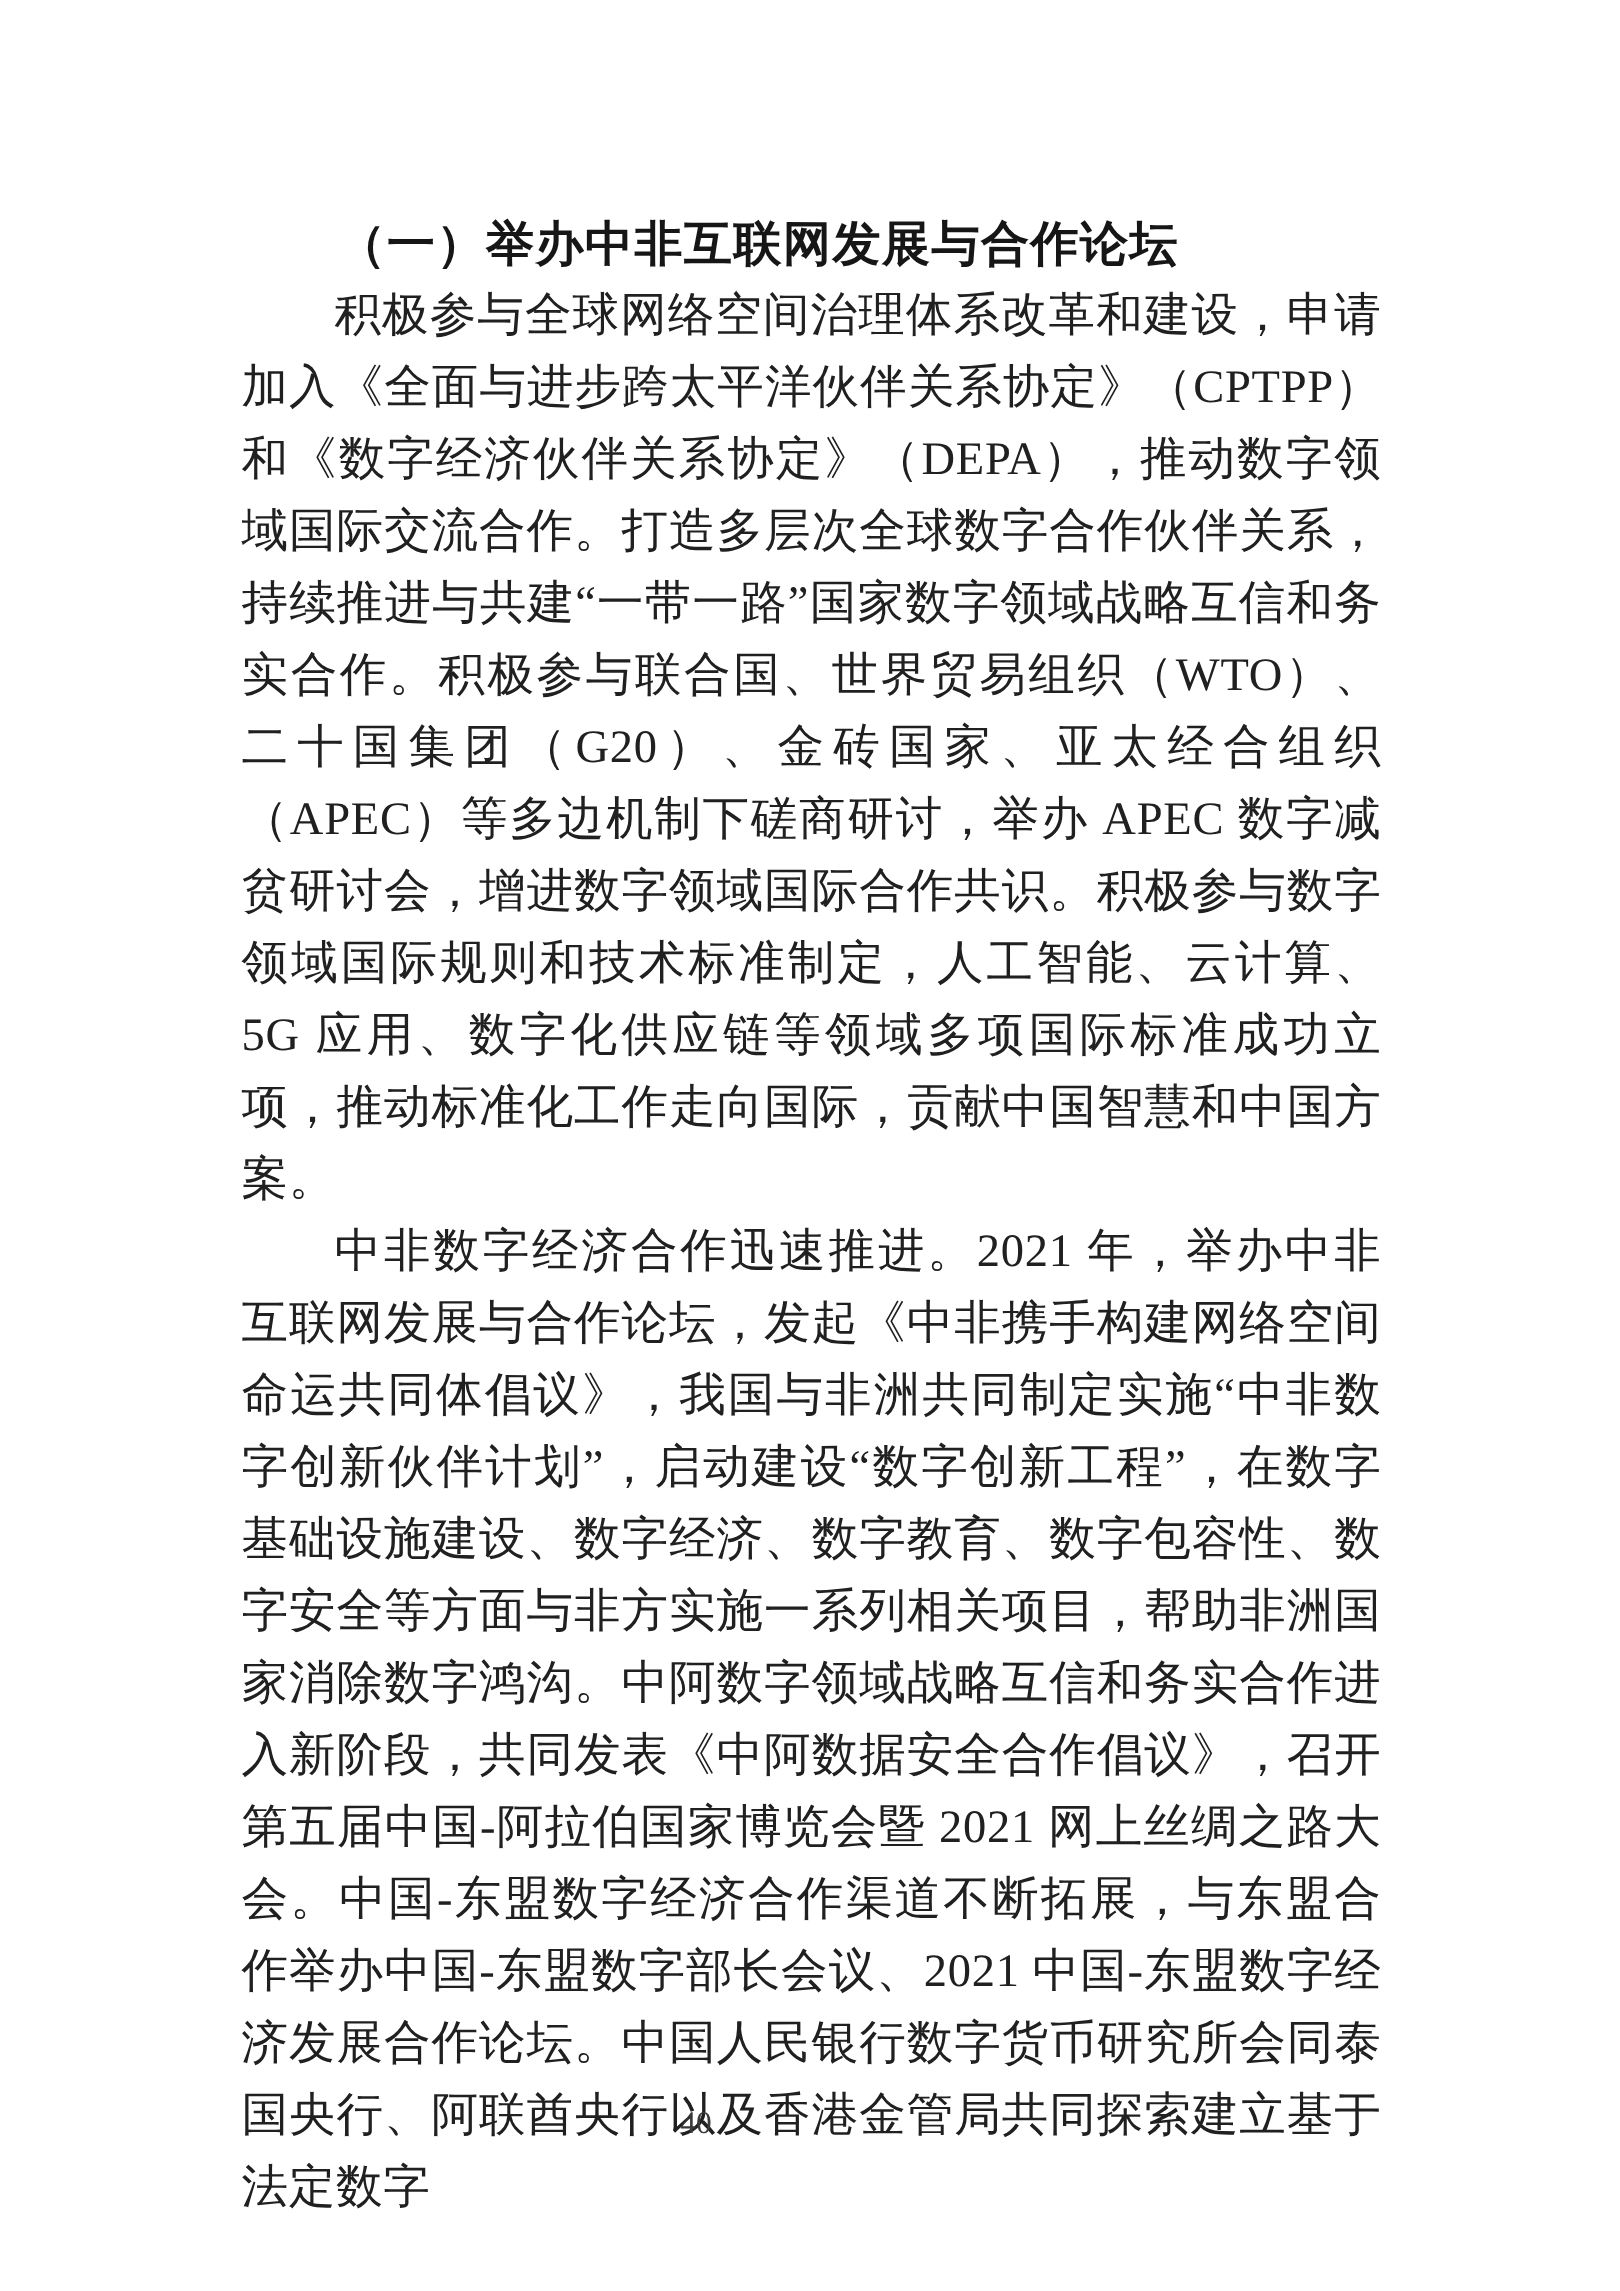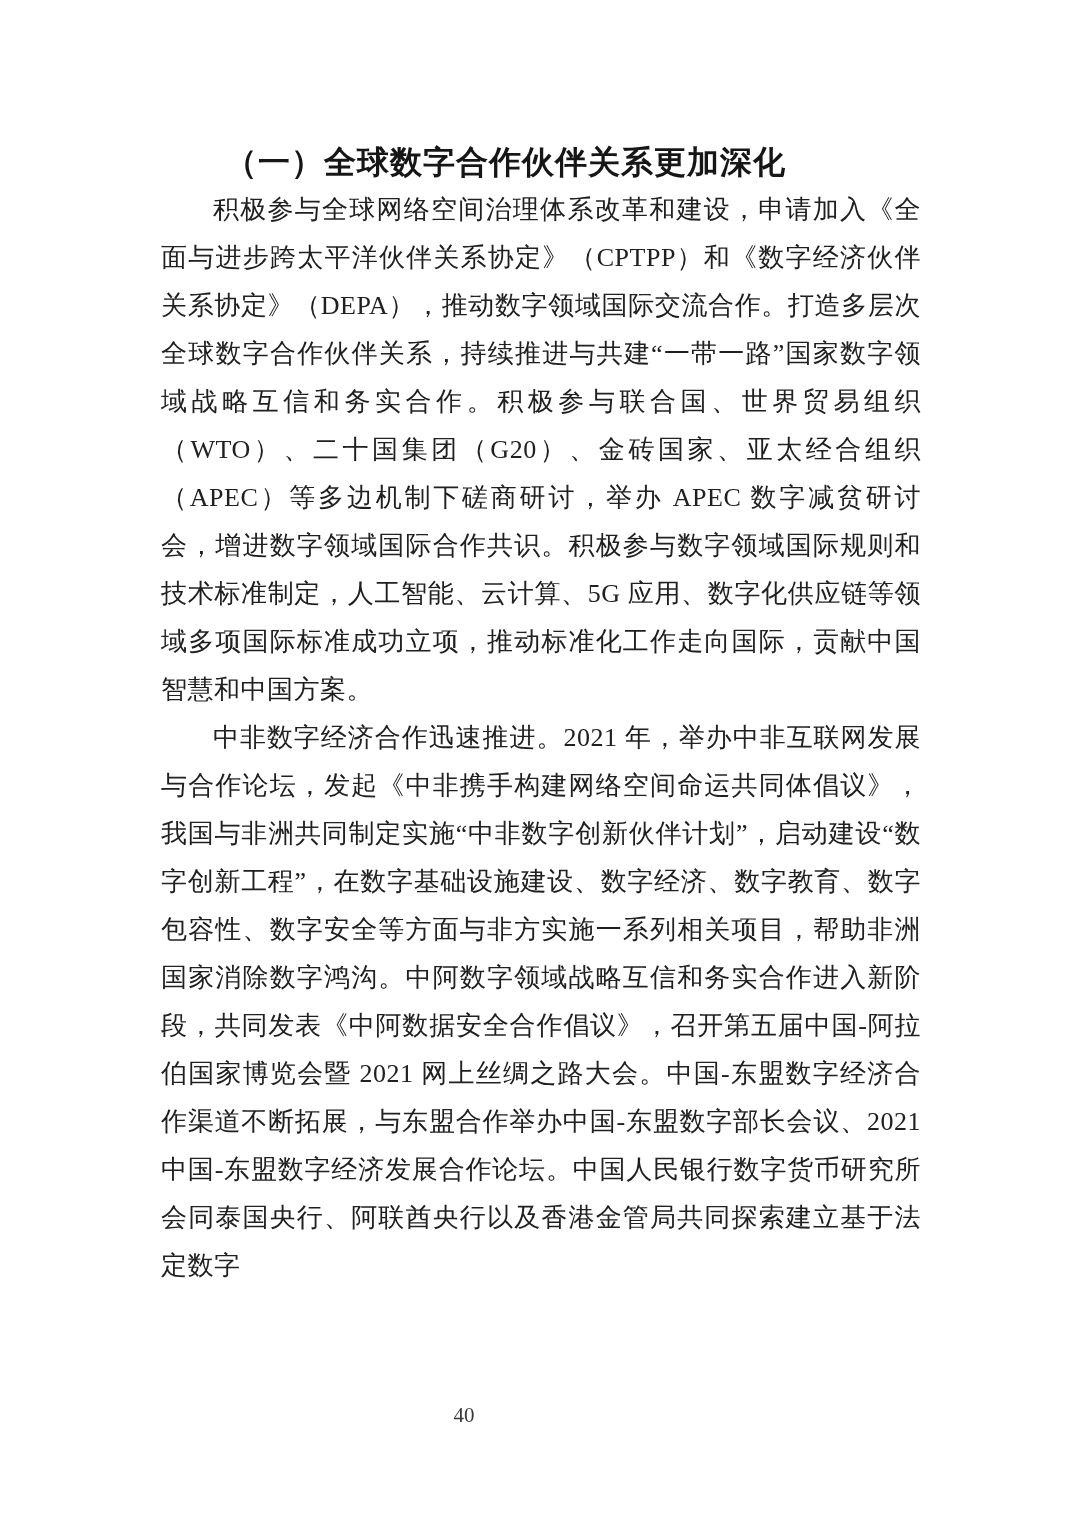--- a/index.html
+++ b/index.html
@@ -32,21 +32,21 @@
   .section-heading {
     font-size: 32px;
     line-height: 48px;
     font-weight: bold;
     text-indent: 2em;
     margin: 0;
     letter-spacing: 1px;
     color: #161616;
   }
   .body-paragraph {
-    font-size: 26px;
+    font-size: 31px;
     line-height: 48px;
     margin: 0;
     text-indent: 2em;
     text-align: justify;
     text-justify: inter-character;
     letter-spacing: 0.5px;
     color: #202020;
   }
   .page-number {
     position: absolute;
@@ -56,18 +56,18 @@
     text-align: center;
     font-size: 21px;
     color: #3a3a3a;
   }
 </style>
 </head>
 <body>
 
 <div class="page">
   <div class="content">
-    <h2 class="section-heading">（一）全球数字合作伙伴关系更加深化</h2>
+    <h2 class="section-heading">（一）举办中非互联网发展与合作论坛</h2>
     <p class="body-paragraph">积极参与全球网络空间治理体系改革和建设，申请加入《全面与进步跨太平洋伙伴关系协定》（CPTPP）和《数字经济伙伴关系协定》（DEPA），推动数字领域国际交流合作。打造多层次全球数字合作伙伴关系，持续推进与共建“一带一路”国家数字领域战略互信和务实合作。积极参与联合国、世界贸易组织（WTO）、二十国集团（G20）、金砖国家、亚太经合组织（APEC）等多边机制下磋商研讨，举办 APEC 数字减贫研讨会，增进数字领域国际合作共识。积极参与数字领域国际规则和技术标准制定，人工智能、云计算、5G 应用、数字化供应链等领域多项国际标准成功立项，推动标准化工作走向国际，贡献中国智慧和中国方案。</p>
     <p class="body-paragraph">中非数字经济合作迅速推进。2021 年，举办中非互联网发展与合作论坛，发起《中非携手构建网络空间命运共同体倡议》，我国与非洲共同制定实施“中非数字创新伙伴计划”，启动建设“数字创新工程”，在数字基础设施建设、数字经济、数字教育、数字包容性、数字安全等方面与非方实施一系列相关项目，帮助非洲国家消除数字鸿沟。中阿数字领域战略互信和务实合作进入新阶段，共同发表《中阿数据安全合作倡议》，召开第五届中国-阿拉伯国家博览会暨 2021 网上丝绸之路大会。中国-东盟数字经济合作渠道不断拓展，与东盟合作举办中国-东盟数字部长会议、2021 中国-东盟数字经济发展合作论坛。中国人民银行数字货币研究所会同泰国央行、阿联酋央行以及香港金管局共同探索建立基于法定数字</p>
   </div>
   <div class="page-number">40</div>
 </div>
 
 </body></html>

